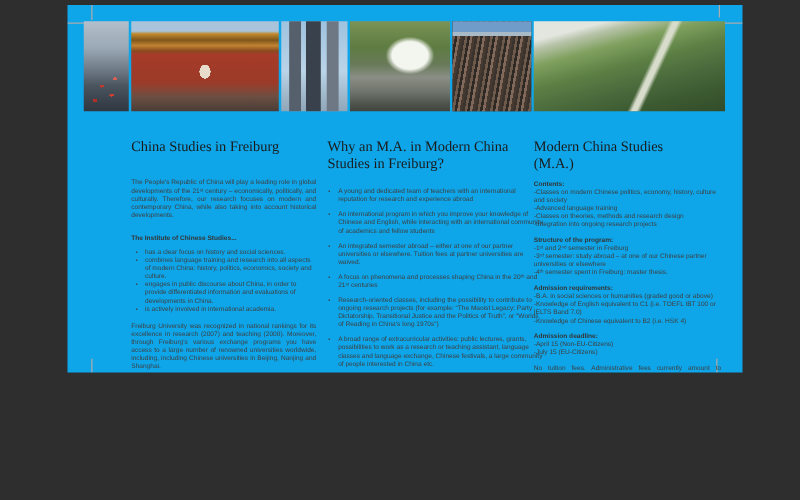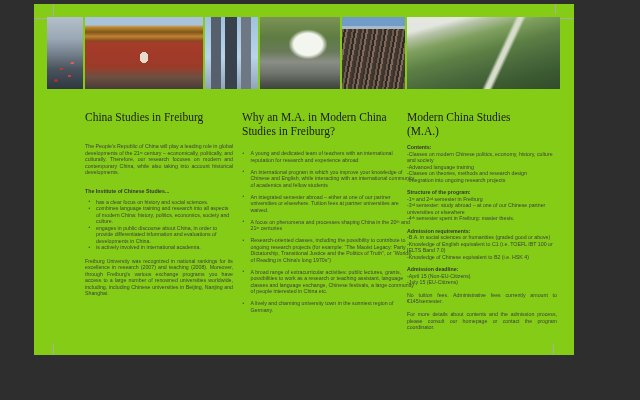--- a/index.html
+++ b/index.html
@@ -1,20 +1,20 @@
 <!DOCTYPE html>
 <html><head>
 <meta charset="utf-8">
 <style>
   html,body{margin:0;padding:0;}
   body{width:640px;height:400px;overflow:hidden;background:#2e2e2e;
        font-family:"Liberation Sans","DejaVu Sans",sans-serif;}
   .stage{position:relative;width:640px;height:400px;background:#2e2e2e;}
-  .page{position:absolute;left:34px;top:4px;width:540px;height:351px;
-        background:#84cc16;overflow:hidden;}
+  .page{position:absolute;left:54px;top:4px;width:540px;height:294px;
+        background:#0ea5e9;overflow:hidden;}
   
   .crop{position:absolute;background:#ababab;}
   .cm-tl-v{left:19px;top:0;width:1px;height:12px;}
   .cm-tl-h{left:0;top:14px;width:13px;height:1px;}
   .cm-tr-v{left:521px;top:0;width:1px;height:10px;}
   .cm-tr-h{right:0;top:14px;width:15px;height:1px;}
   .cm-bl-v{left:19px;bottom:0;width:1px;height:11px;}
   .cm-bl-h{left:0;top:372px;width:13px;height:1px;}
   .cm-br-v{left:519px;bottom:0;width:1px;height:11px;}
   .cm-br-h{right:0;top:372px;width:13px;height:1px;}

